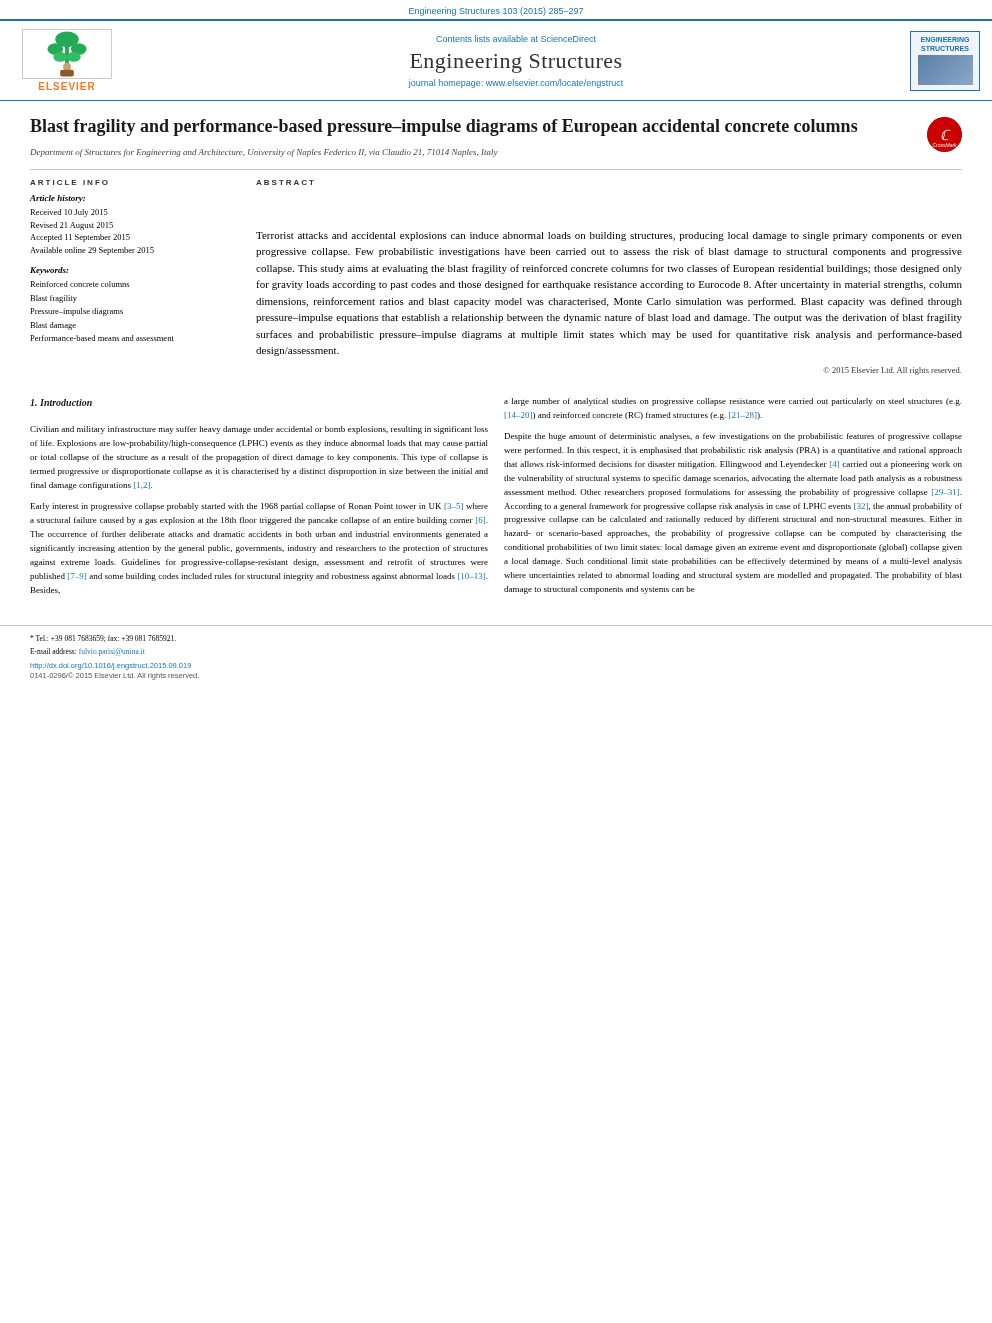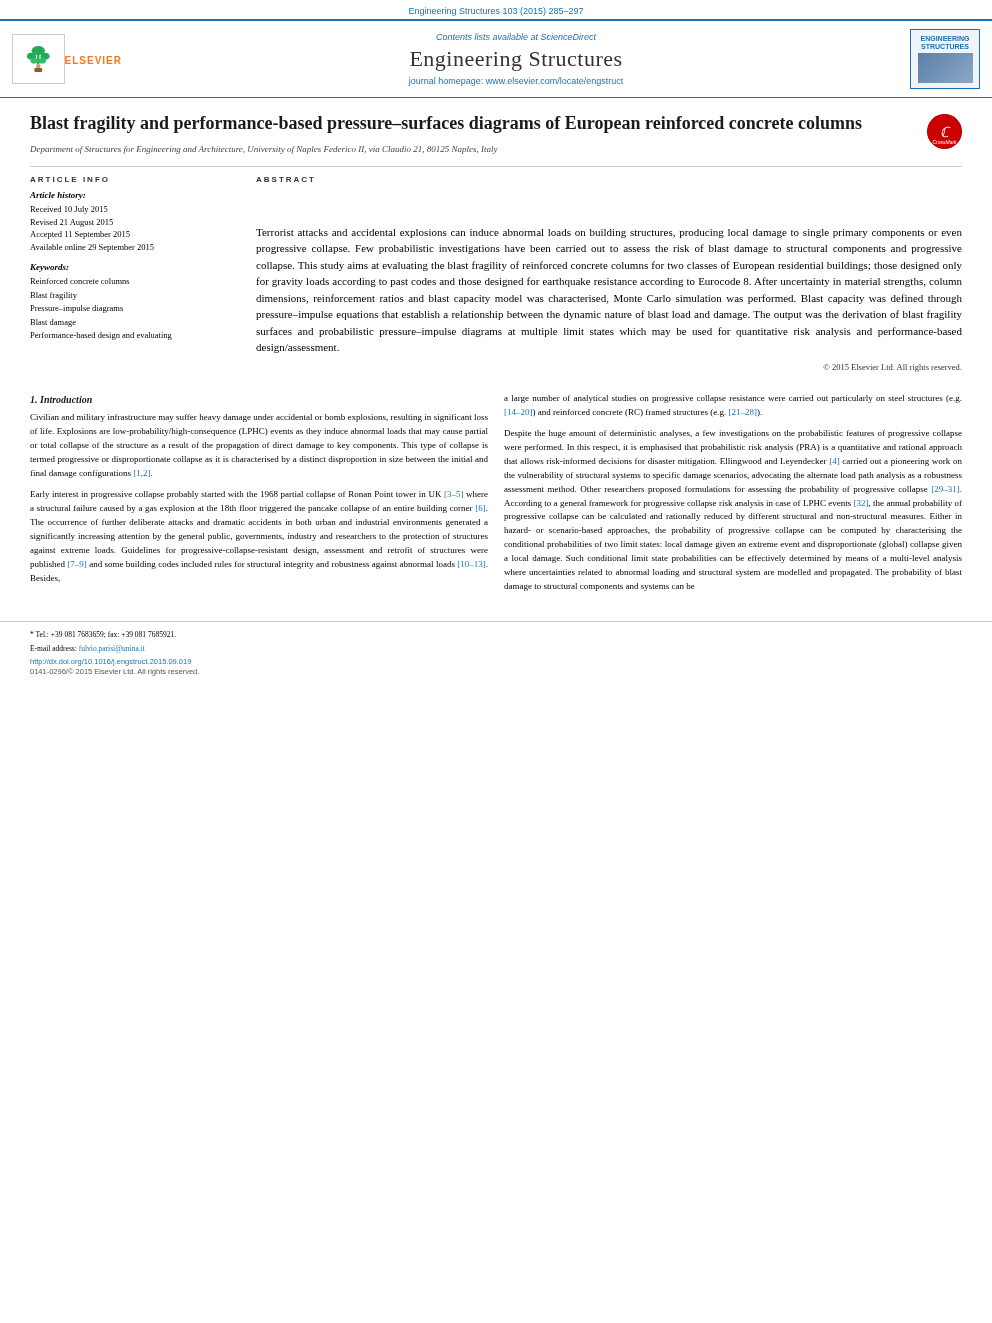--- a/index.html
+++ b/index.html
@@ -25,21 +25,21 @@
       display: flex;
       align-items: center;
       justify-content: space-between;
       border-top: 2px solid #1a73b5;
       border-bottom: 1px solid #1a73b5;
       padding: 8px 12px;
     }
 
     .elsevier-logo {
       display: flex;
-      flex-direction: row;
+      flex-direction: column;
       align-items: center;
       width: 110px;
     }
 
     .elsevier-logo-img {
       width: 90px;
       height: 50px;
       background: #fff;
       border: 1px solid #ccc;
       display: flex;
@@ -69,21 +69,20 @@
       text-align: center;
       flex: 1;
       padding: 0 20px;
     }
 
     .contents-line {
       font-size: 9px;
       font-family: Arial, sans-serif;
       color: #555;
       margin-bottom: 4px;
-      font-style: italic;
     }
 
     .contents-line span {
       color: #1a73b5;
     }
 
     .journal-name {
       font-size: 22px;
       font-family: 'Times New Roman', Times, serif;
       color: #333;
@@ -278,21 +277,21 @@
       line-height: 1.55;
       text-align: justify;
       font-family: 'Times New Roman', Times, serif;
     }
 
     .section-heading {
       font-size: 10px;
       font-weight: bold;
       font-style: italic;
       color: #1a1a1a;
-      margin-bottom: 4px;
+      margin-bottom: 13px;
       font-family: 'Times New Roman', Times, serif;
     }
 
     .main-para {
       margin-bottom: 7px;
       font-size: 9px;
       line-height: 1.55;
       text-align: justify;
     }
 
@@ -380,43 +379,43 @@
   <div class="crossmark">
     <div class="crossmark-circle">
       <svg width="35" height="35" viewBox="0 0 35 35">
         <circle cx="17.5" cy="17.5" r="17" fill="#c00"></circle>
         <text x="17.5" y="23" text-anchor="middle" font-size="14" font-family="Georgia" font-style="italic" fill="white">ℂ</text>
         <text x="17.5" y="30" text-anchor="middle" font-size="5" font-family="Arial" fill="white">CrossMark</text>
       </svg>
     </div>
   </div>
 
-  <div class="article-title">Blast fragility and performance-based pressure–surfaces diagrams of European reinforced concrete columns</div>
-
-
-  <div class="affiliation">Department of Structures for Engineering and Architecture, University of Naples Federico II, via Claudio 21, 80125 Naples, Italy</div>
+  <div class="article-title">Blast fragility and performance-based pressure–impulse diagrams of European accidental concrete columns</div>
+
+
+  <div class="affiliation">Department of Structures for Engineering and Architecture, University of Naples Federico II, via Claudio 21, 71014 Naples, Italy</div>
 
   <hr class="divider-line">
 
   <div class="two-col">
 
     <div class="article-info">
       <div class="section-label">ARTICLE  INFO</div>
       <div class="history-label">Article history:</div>
       <div class="history-item">Received 10 July 2015</div>
       <div class="history-item">Revised 21 August 2015</div>
       <div class="history-item">Accepted 11 September 2015</div>
       <div class="history-item">Available online 29 September 2015</div>
       <div class="keywords-label">Keywords:</div>
       <div>
         <div class="keyword-item">Reinforced concrete columns</div>
         <div class="keyword-item">Blast fragility</div>
         <div class="keyword-item">Pressure–impulse diagrams</div>
         <div class="keyword-item">Blast damage</div>
-        <div class="keyword-item">Performance-based design and evaluating</div>
+        <div class="keyword-item">Performance-based means and assessment</div>
       </div>
     </div>
 
     <div class="article-abstract">
       <div class="section-label">ABSTRACT</div>
       <div class="abstract-text">Terrorist attacks and accidental explosions can induce abnormal loads on building structures, producing local damage to single primary components or even progressive collapse. Few probabilistic investigations have been carried out to assess the risk of blast damage to structural components and progressive collapse. This study aims at evaluating the blast fragility of reinforced concrete columns for two classes of European residential buildings; those designed only for gravity loads according to past codes and those designed for earthquake resistance according to Eurocode 8. After uncertainty in material strengths, column dimensions, reinforcement ratios and blast capacity model was characterised, Monte Carlo simulation was performed. Blast capacity was defined through pressure–impulse equations that establish a relationship between the dynamic nature of blast load and damage. The output was the derivation of blast fragility surfaces and probabilistic pressure–impulse diagrams at multiple limit states which may be used for quantitative risk analysis and performance-based design/assessment.</div>
       <div class="copyright-line">© 2015 Elsevier Ltd. All rights reserved.</div>
     </div>
 
   </div>

